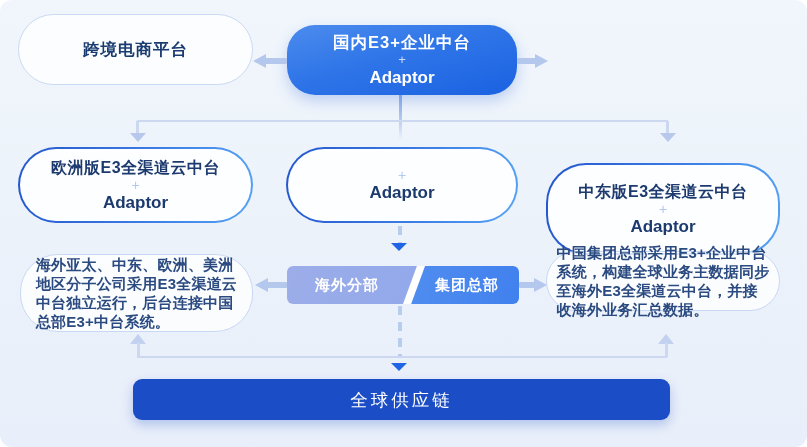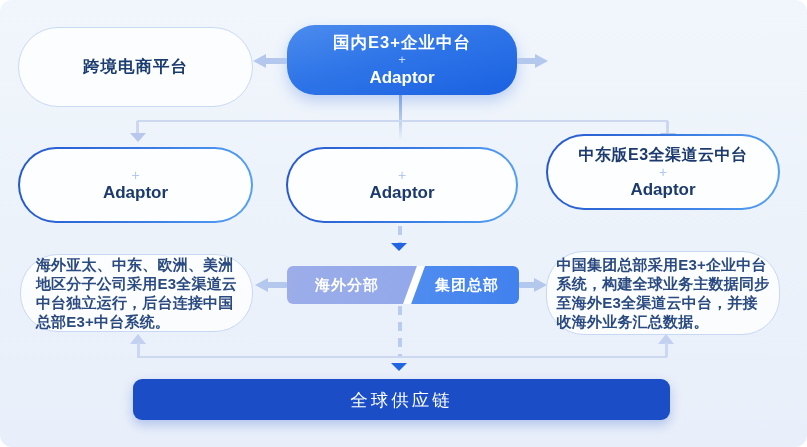--- a/index.html
+++ b/index.html
@@ -88,21 +88,21 @@
   .fade-v{
     width:3px;
     background:linear-gradient(180deg,#78a2e8 0%,#b9cbee 55%,rgba(185,203,238,0) 100%);
   }
 </style>
 </head>
 <body>
 
 <div class="stage">
 
-  <div class="abs pill-light" style="left:18px;top:27px;width:235px;height:80px;">
+  <div class="abs pill-light" style="left:18px;top:14px;width:235px;height:71px;">
     <span class="pill-title">跨境电商平台</span>
   </div>
 
   <div class="abs hero-box" style="left:287px;top:25px;width:230px;height:70px;border-radius:28px;">
     <span class="hero-line">国内E3+企业中台</span>
     <span class="hero-plus">+</span>
     <span class="hero-sub">Adaptor</span>
   </div>
 
 
@@ -113,28 +113,29 @@
   <div class="abs head-right" style="left:535px;top:53.5px;"></div>
 
   <div class="abs fade-v" style="left:398.5px;top:95px;height:45px;"></div>
   <div class="abs line-h" style="left:137px;top:120px;width:531px;"></div>
   <div class="abs line-v" style="left:135.5px;top:121px;height:13px;"></div>
   <div class="abs head-down" style="left:129.5px;top:133px;"></div>
   <div class="abs line-v" style="left:666px;top:121px;height:13px;"></div>
   <div class="abs head-down" style="left:660px;top:133px;"></div>
 
   <div class="abs pill-strong" style="left:18px;top:147px;width:235px;height:76px;">
+    <span class="mid-title">欧洲版E3全渠道云中台</span>
     <span class="mid-plus">+</span>
     <span class="mid-sub">Adaptor</span>
   </div>
   <div class="abs pill-strong" style="left:286px;top:147px;width:232px;height:76px;">
     <span class="mid-plus">+</span>
     <span class="mid-sub">Adaptor</span>
   </div>
-  <div class="abs pill-strong" style="left:546px;top:134px;width:234px;height:76px;">
+  <div class="abs pill-strong" style="left:546px;top:163px;width:234px;height:92px;">
     <span class="mid-title">中东版E3全渠道云中台</span>
     <span class="mid-plus">+</span>
     <span class="mid-sub">Adaptor</span>
   </div>
 
   <div class="abs dash-v" style="left:398px;top:226px;height:17px;"></div>
   <div class="abs tri-down" style="left:391px;top:243px;"></div>
 
   <div class="abs split-group" style="left:287px;top:266px;width:232px;height:38px;">
     <div class="split-left"></div>
@@ -147,21 +148,21 @@
   <div class="abs shaft-h" style="left:266px;top:282px;width:21px;"></div>
   <div class="abs shaft-h" style="left:519px;top:282px;width:17px;"></div>
   <div class="abs head-right" style="left:534px;top:278px;"></div>
 
   <div class="abs info-pill" style="left:20px;top:254px;width:233px;height:78px;">
     <span class="info-text">海外亚太、中东、欧洲、美洲
 地区分子公司采用E3全渠道云
 中台独立运行，后台连接中国
 总部E3+中台系统。</span>
   </div>
-  <div class="abs info-pill" style="left:546px;top:251px;width:234px;height:84px;">
+  <div class="abs info-pill" style="left:546px;top:251px;width:234px;height:60px;">
     <span class="info-text">中国集团总部采用E3+企业中台
 系统，构建全球业务主数据同步
 至海外E3全渠道云中台，并接
 收海外业务汇总数据。</span>
   </div>
 
   <div class="abs dash-v" style="left:398px;top:306px;height:52px;"></div>
 
   <div class="abs line-h" style="left:137px;top:356px;width:530px;"></div>
   <div class="abs head-up" style="left:130px;top:334px;"></div>

